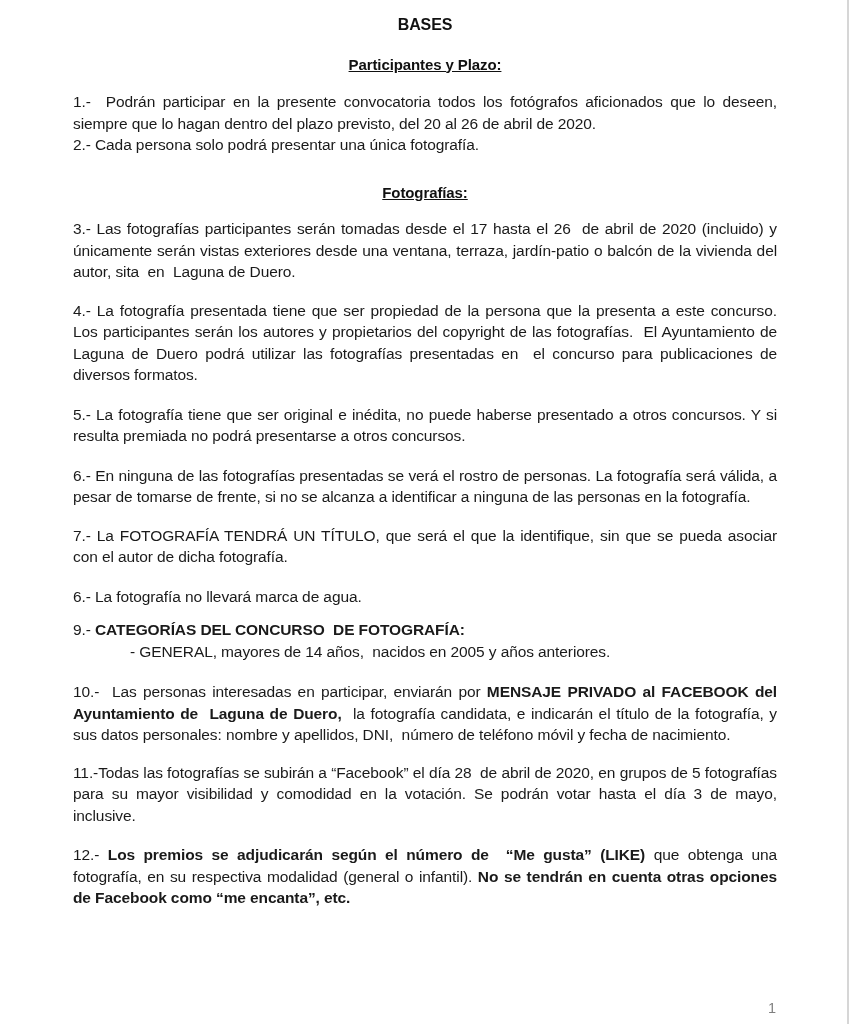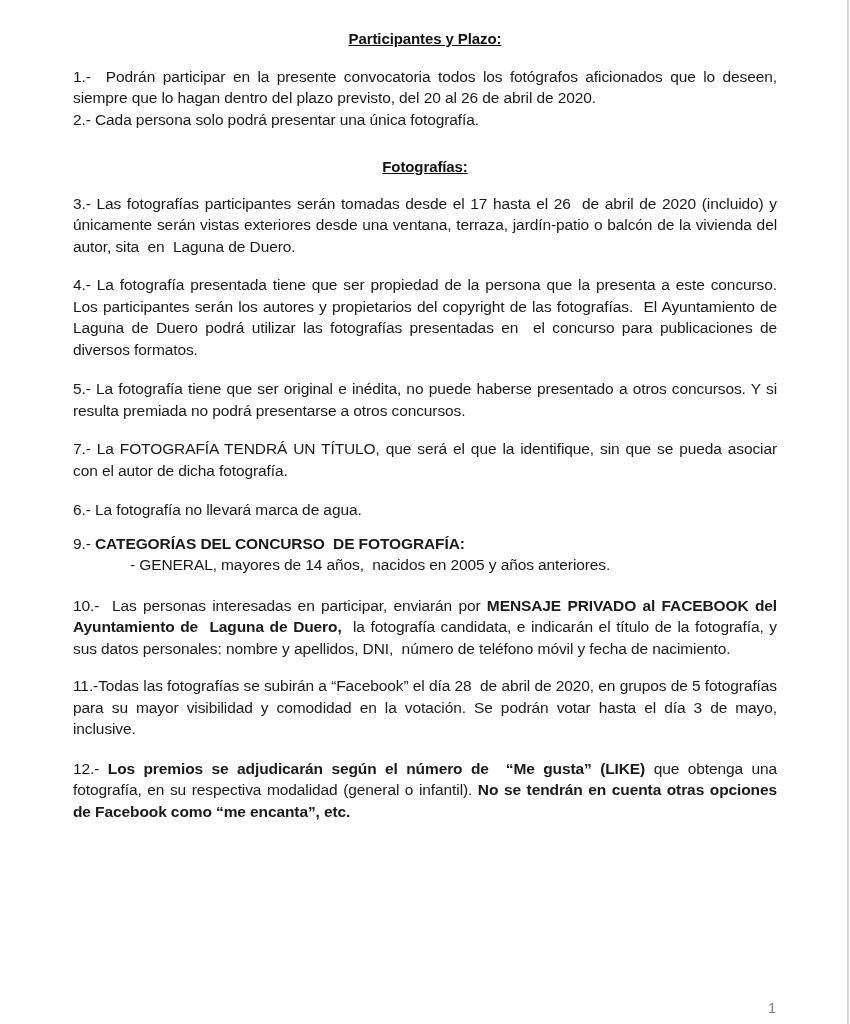--- a/index.html
+++ b/index.html
@@ -69,35 +69,37 @@
     right: 74px;
     font-size: 14.5px;
     color: #7f7f7f;
   }
 </style>
 </head>
 <body>
 
 <div class="page">
 
+  <h1 class="doc-title">BASES</h1>
 
   <h2 class="sec-heading first">Participantes y Plazo:</h2>
 
   <p class="para" style="margin-top:16px">1.-  Podrán participar en la presente convocatoria todos los fotógrafos aficionados que lo deseen, siempre que lo hagan dentro del plazo previsto, del 20 al 26 de abril de 2020.</p>
 
   <p class="para" style="">2.- Cada persona solo podrá presentar una única fotografía.</p>
 
   <h2 class="sec-heading second">Fotografías:</h2>
 
   <p class="para" style="margin-top:15px">3.- Las fotografías participantes serán tomadas desde el 17 hasta el 26  de abril de 2020 (incluido) y únicamente serán vistas exteriores desde una ventana, terraza, jardín-patio o balcón de la vivienda del autor, sita  en  Laguna de Duero.</p>
 
   <p class="para" style="margin-top:17px">4.- La fotografía presentada tiene que ser propiedad de la persona que la presenta a este concurso. Los participantes serán los autores y propietarios del copyright de las fotografías.  El Ayuntamiento de Laguna de Duero podrá utilizar las fotografías presentadas en  el concurso para publicaciones de diversos formatos.</p>
 
   <p class="para" style="margin-top:18px">5.- La fotografía tiene que ser original e inédita, no puede haberse presentado a otros concursos. Y si resulta premiada no podrá presentarse a otros concursos.</p>
 
+  <p class="para" style="margin-top:18px">6.- En ninguna de las fotografías presentadas se verá el rostro de personas. La fotografía será válida, a pesar de tomarse de frente, si no se alcanza a identificar a ninguna de las personas en la fotografía.</p>
 
   <p class="para" style="margin-top:17px">7.- La FOTOGRAFÍA TENDRÁ UN TÍTULO, que será el que la identifique, sin que se pueda asociar con el autor de dicha fotografía.</p>
 
   <p class="para" style="margin-top:18px">6.- La fotografía no llevará marca de agua.</p>
 
   <div style="margin-top:12px">
     <p class="cat-line"><span>9.- </span><span class="b">CATEGORÍAS DEL CONCURSO  DE FOTOGRAFÍA:</span></p>
     <p class="cat-item">- GENERAL, mayores de 14 años,  nacidos en 2005 y años anteriores.</p>
   </div>
 

